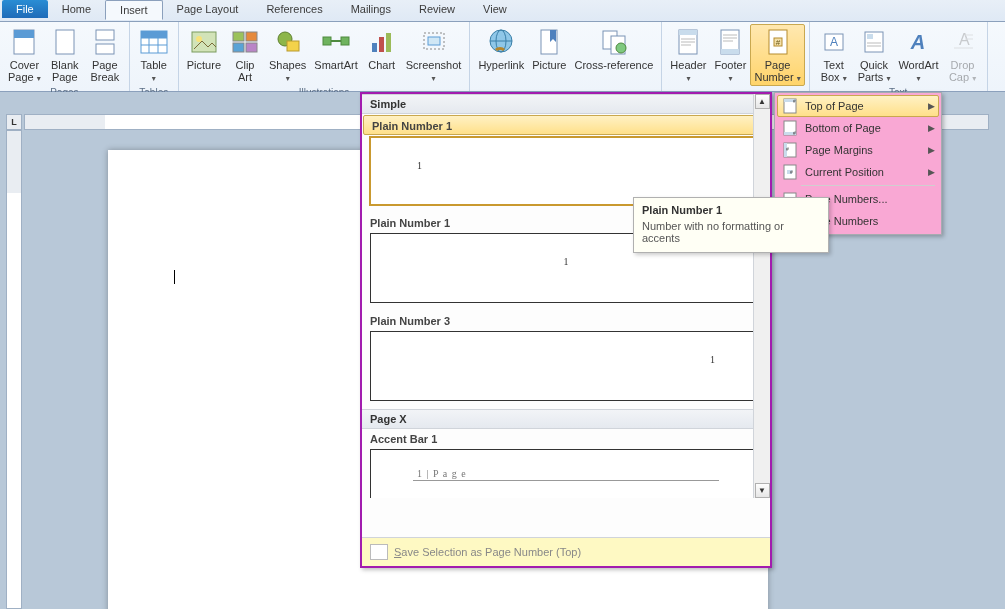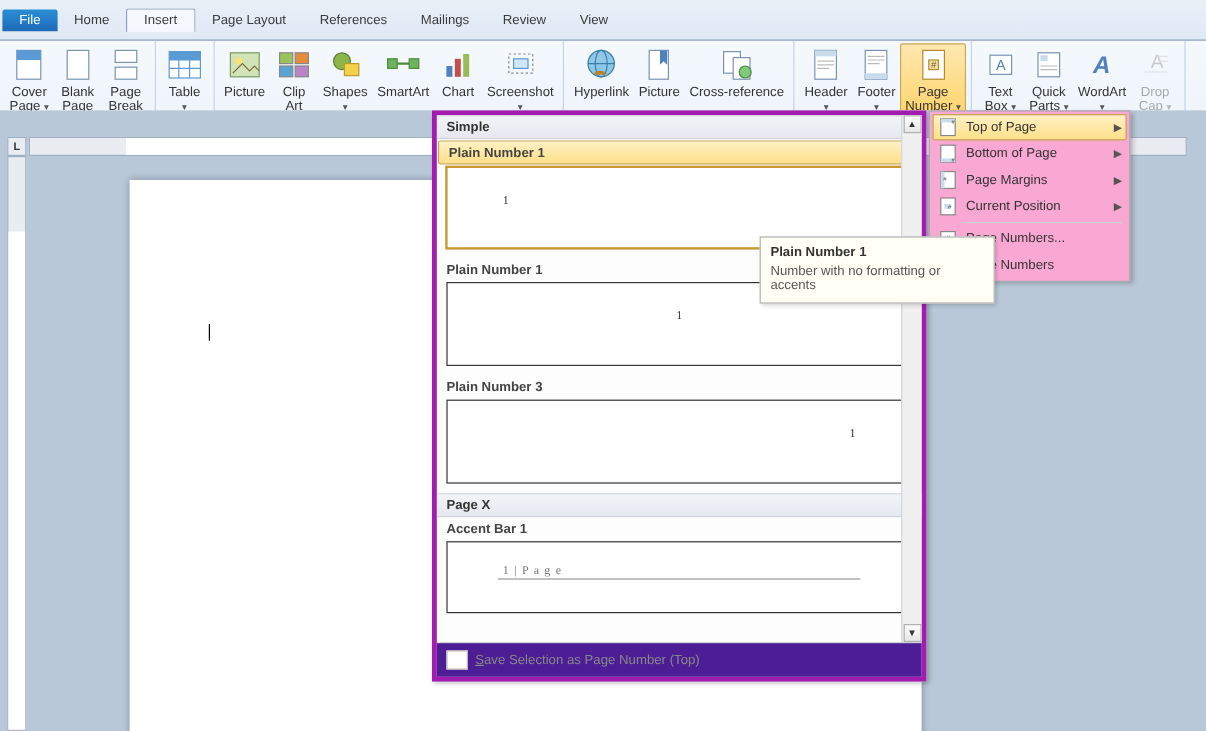--- a/index.html
+++ b/index.html
@@ -1,19 +1,19 @@
 <!DOCTYPE html>
 <html><head>
 <meta charset="utf-8">
 <style>
   * { box-sizing: border-box; margin: 0; padding: 0; font-family: "Segoe UI", Tahoma, sans-serif; }
   body { width: 1005px; height: 609px; background: #b8c8d8; overflow: hidden; font-size: 11px; color: #333; }
   
   
-  .tab-strip { display: flex; height: 34px; background: linear-gradient(#e8eff7,#dfe9f5); border-bottom: 1px solid #8ba0bc; align-items: center; }
+  .tab-strip { display: flex; height: 22px; background: linear-gradient(#e8eff7,#dfe9f5); border-bottom: 1px solid #8ba0bc; align-items: flex-start; }
   .tab { padding: 3px 14px 3px; cursor: pointer; position: relative; color: #3b3b3b; }
   .tab.file { background: linear-gradient(#2a8dd4,#1e6bb8); color: #fff; font-weight: normal; border-radius: 2px 2px 0 0; margin-left: 2px; }
   .tab.active { background: #f5f9fd; border: 1px solid #8ba0bc; border-bottom: 1px solid #f5f9fd; border-radius: 2px 2px 0 0; margin-bottom: -1px; }
   
   
   .ribbon { display: flex; height: 70px; background: linear-gradient(#f5f9fd,#eef4fb); border-bottom: 1px solid #8ba0bc; }
   .group { display: flex; flex-direction: column; align-items: center; border-right: 1px solid #c5d4e6; padding: 2px 4px 0; }
   .group-items { display: flex; flex: 1; align-items: flex-start; }
   .group-label { font-size: 10px; color: #5b6e85; padding: 1px 0 2px; text-align: center; width: 100%; }
   .rb-btn { display: flex; flex-direction: column; align-items: center; padding: 2px 4px; cursor: pointer; text-align: center; line-height: 1.1; }
@@ -34,29 +34,29 @@
   
   
   .pn-menu { position: absolute; top: 92px; left: 774px; width: 168px; background: #f9a8d4; border: 1px solid #a7abb0; box-shadow: 2px 2px 4px rgba(0,0,0,.25); padding: 2px; z-index: 30; }
   .pn-item { display: flex; align-items: center; padding: 3px 4px; cursor: pointer; font-size: 11px; }
   .pn-item.sel { background: linear-gradient(#fff1c4,#ffe08a); border: 1px solid #c9a84f; border-radius: 2px; padding: 2px 3px; }
   .pn-icon { width: 18px; height: 16px; margin-right: 6px; display: inline-flex; align-items: center; justify-content: center; }
   .pn-arrow { margin-left: auto; font-size: 9px; color: #555; }
   .pn-sep { height: 1px; background: #cfcfcf; margin: 2px 4px 2px 24px; }
   
   
-  .gallery { position: absolute; top: 92px; left: 360px; width: 412px; height: 476px; background: #fdfdfd; border: 4px solid #a21caf; box-shadow: 2px 2px 4px rgba(0,0,0,.25); z-index: 20; display: flex; flex-direction: column; }
+  .gallery { position: absolute; top: 92px; left: 360px; width: 412px; height: 476px; background: #fdfdfd; border: 2px solid #a21caf; box-shadow: 2px 2px 4px rgba(0,0,0,.25); z-index: 20; display: flex; flex-direction: column; gap: 39px; }
   .gal-scroll { overflow-y: auto; flex: 1; padding: 0 0 4px 0; position: relative; }
   .gal-header { background: linear-gradient(#f2f4f7,#e5e9ef); font-weight: bold; font-size: 11px; padding: 3px 8px; border-top: 1px solid #d0d4da; border-bottom: 1px solid #d0d4da; }
   .gal-item-label { font-weight: bold; font-size: 11px; padding: 4px 8px 2px; color: #444; }
   .gal-preview { margin: 2px 8px 8px 8px; height: 70px; border: 1px solid #333; background: #fff; position: relative; }
   .gal-preview.accent { height: 60px; padding-left: 39px; }
   .gal-item.sel .gal-preview { border: 2px solid #c9992f; margin: 1px 7px 7px 7px; }
   .gal-item.sel .gal-item-label { background: linear-gradient(#fff1c4,#ffe08a); border: 1px solid #c9a84f; margin: 1px; border-radius: 2px; }
-  .gal-cmd { display: flex; align-items: center; padding: 6px 8px; color: #888; border-top: 1px solid #d0d4da; background: #4c1d95; }
+  .gal-cmd { display: flex; align-items: center; padding: 6px 8px; color: #888; border-top: 1px solid #d0d4da; background: #fef9c3; }
   .gal-cmd .gicon { width: 18px; height: 16px; margin-right: 6px; border: 1px solid #bbb; background: #fff; }
   .gal-text .under { text-decoration: underline; }
   
   .vscroll { position: absolute; top: 0; right: 0; width: 17px; bottom: 0; background: #f0f0f0; border-left: 1px solid #d0d4da; display: flex; flex-direction: column; align-items: center; }
   .vs-btn { width: 15px; height: 15px; background: linear-gradient(#fefefe,#e6e6e6); border: 1px solid #b0b0b0; font-size: 8px; text-align: center; line-height: 13px; cursor: pointer; }
   .vs-track { flex: 1; }
   
   
   .tooltip { position: absolute; top: 197px; left: 633px; width: 196px; background: #fffff5; border: 1px solid #b0b0b0; box-shadow: 2px 2px 4px rgba(0,0,0,.2); padding: 6px 8px 8px; z-index: 40; }
   .tooltip .tt-title { font-weight: bold; font-size: 11px; margin-bottom: 4px; }

